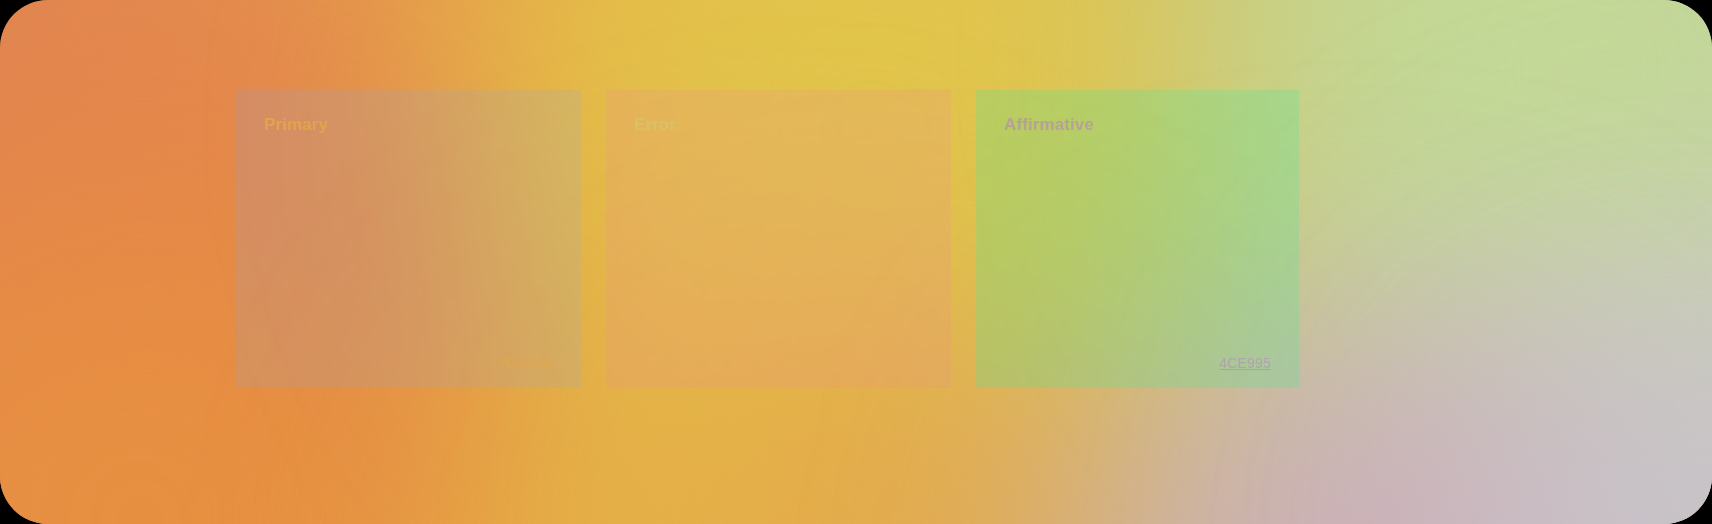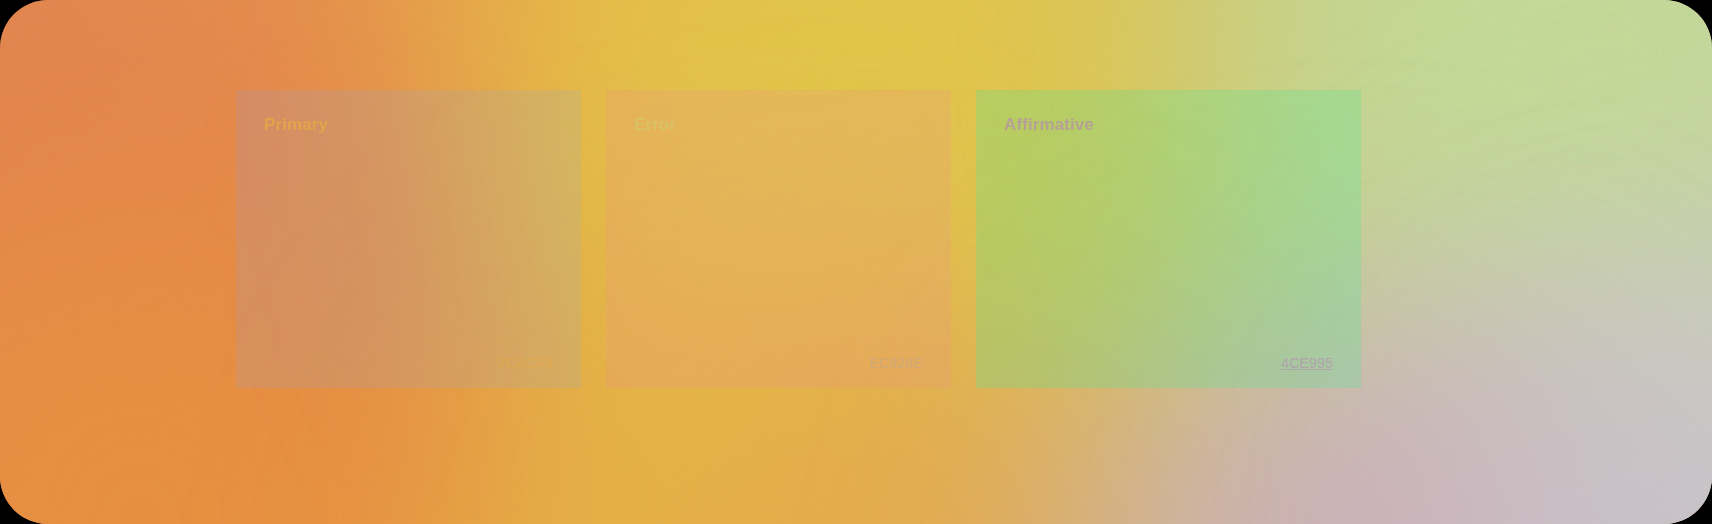--- a/index.html
+++ b/index.html
@@ -134,21 +134,21 @@
     width: 345px; height: 298px;
     background: rgba(236,146,142,0.22);
     backdrop-filter: blur(2px);
   }
   #card-error .swatch-title { color: #d9c166; }
   #card-error .swatch-hex   { color: #cfa878; }
 
   
   #card-affirmative {
     left: 976px; top: 90px;
-    width: 385px; height: 298px;
+    width: 323px; height: 298px;
     background: rgba(76,233,149,0.26);
     backdrop-filter: blur(2px);
   }
   #card-affirmative .swatch-title { color: #b5a295; }
   #card-affirmative .swatch-hex   { color: #b0a2ad; text-decoration: underline; }
 </style>
 </head>
 <body>
 
 <div id="swatch-canvas">
@@ -166,21 +166,20 @@
 
   <div class="cards">
 
     <div class="swatch-card" id="card-primary">
       <div class="swatch-title">Primary</div>
       <div class="swatch-hex">7CACF8</div>
     </div>
 
     <div class="swatch-card" id="card-error">
       <div class="swatch-title">Error</div>
-      <div class="swatch-hex">EC928E</div>
     </div>
 
     <div class="swatch-card" id="card-affirmative">
       <div class="swatch-title">Affirmative</div>
       <div class="swatch-hex">4CE995</div>
     </div>
 
   </div>
 </div>
 

